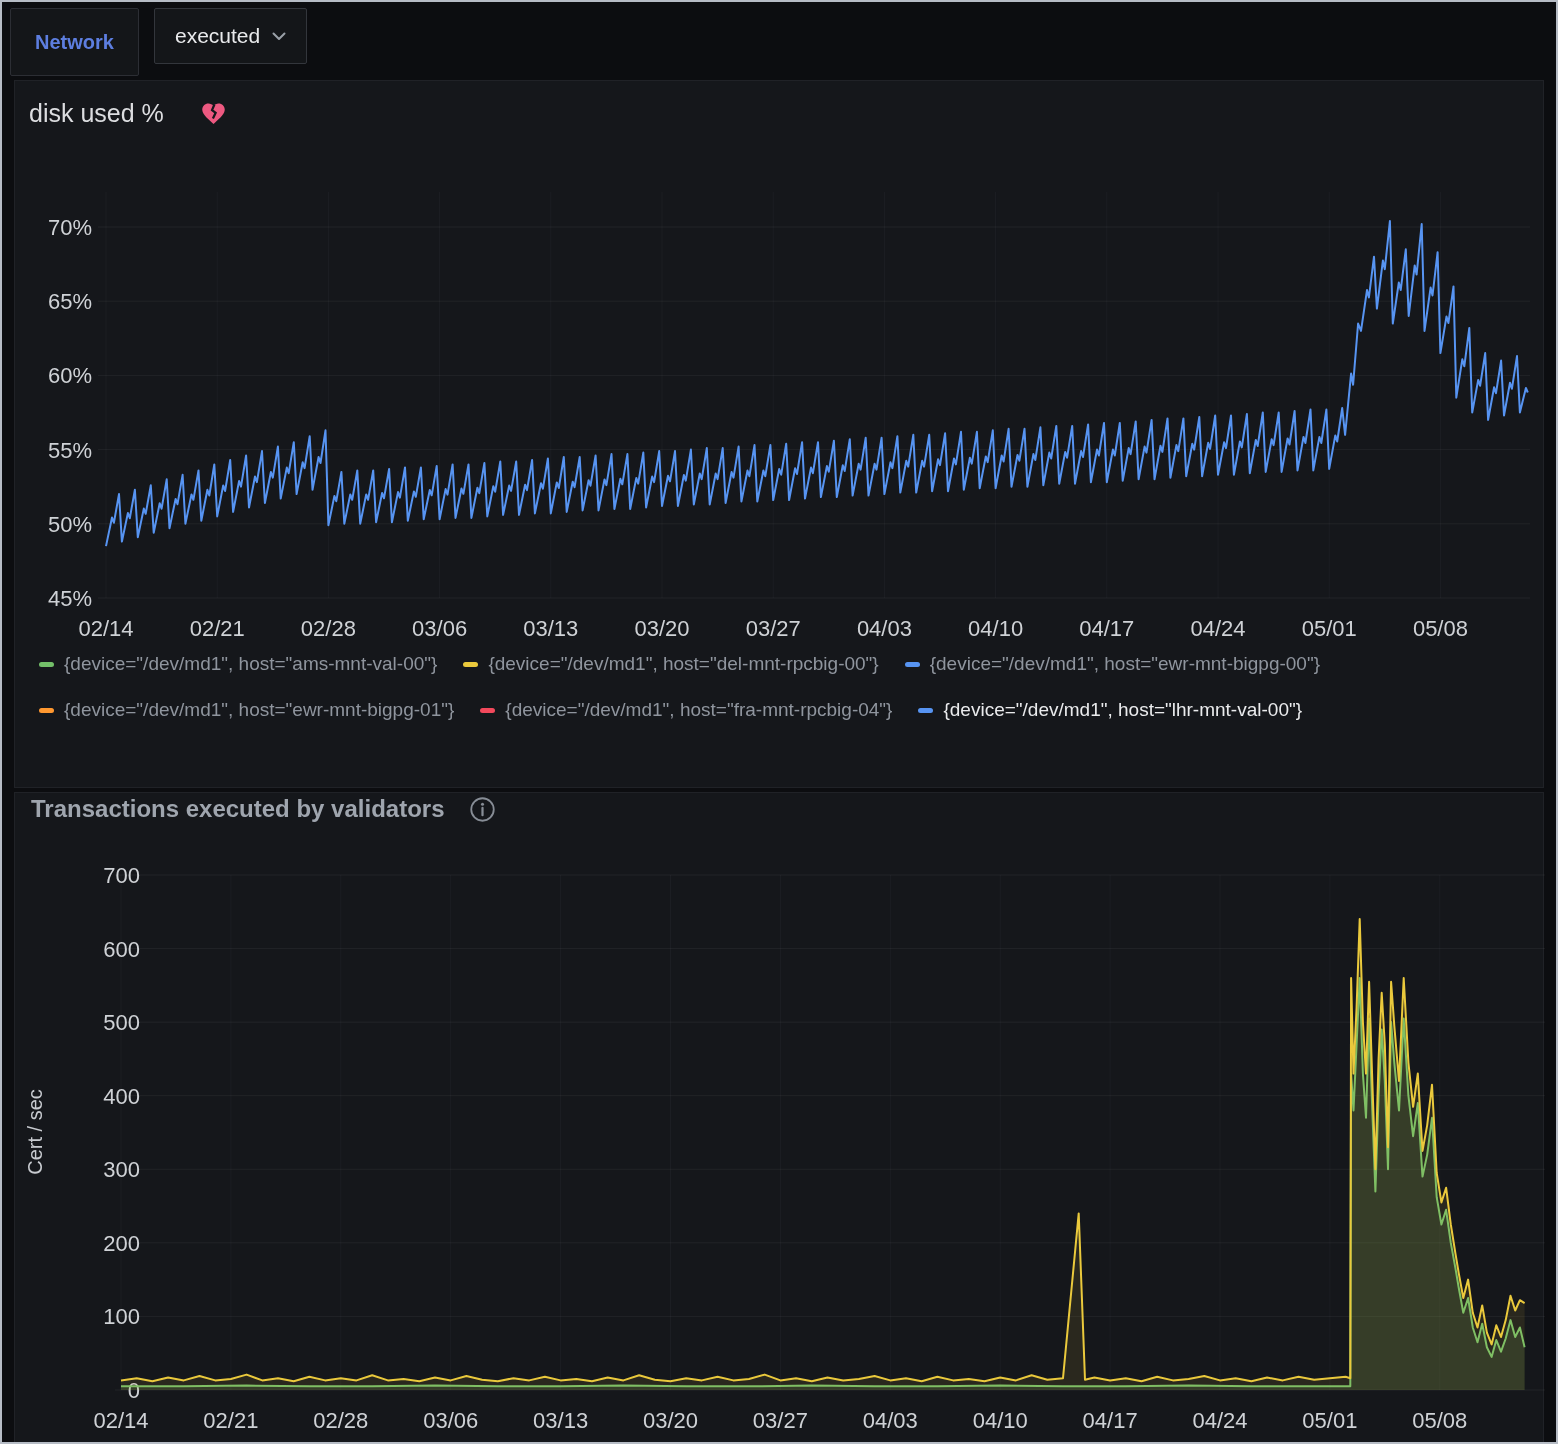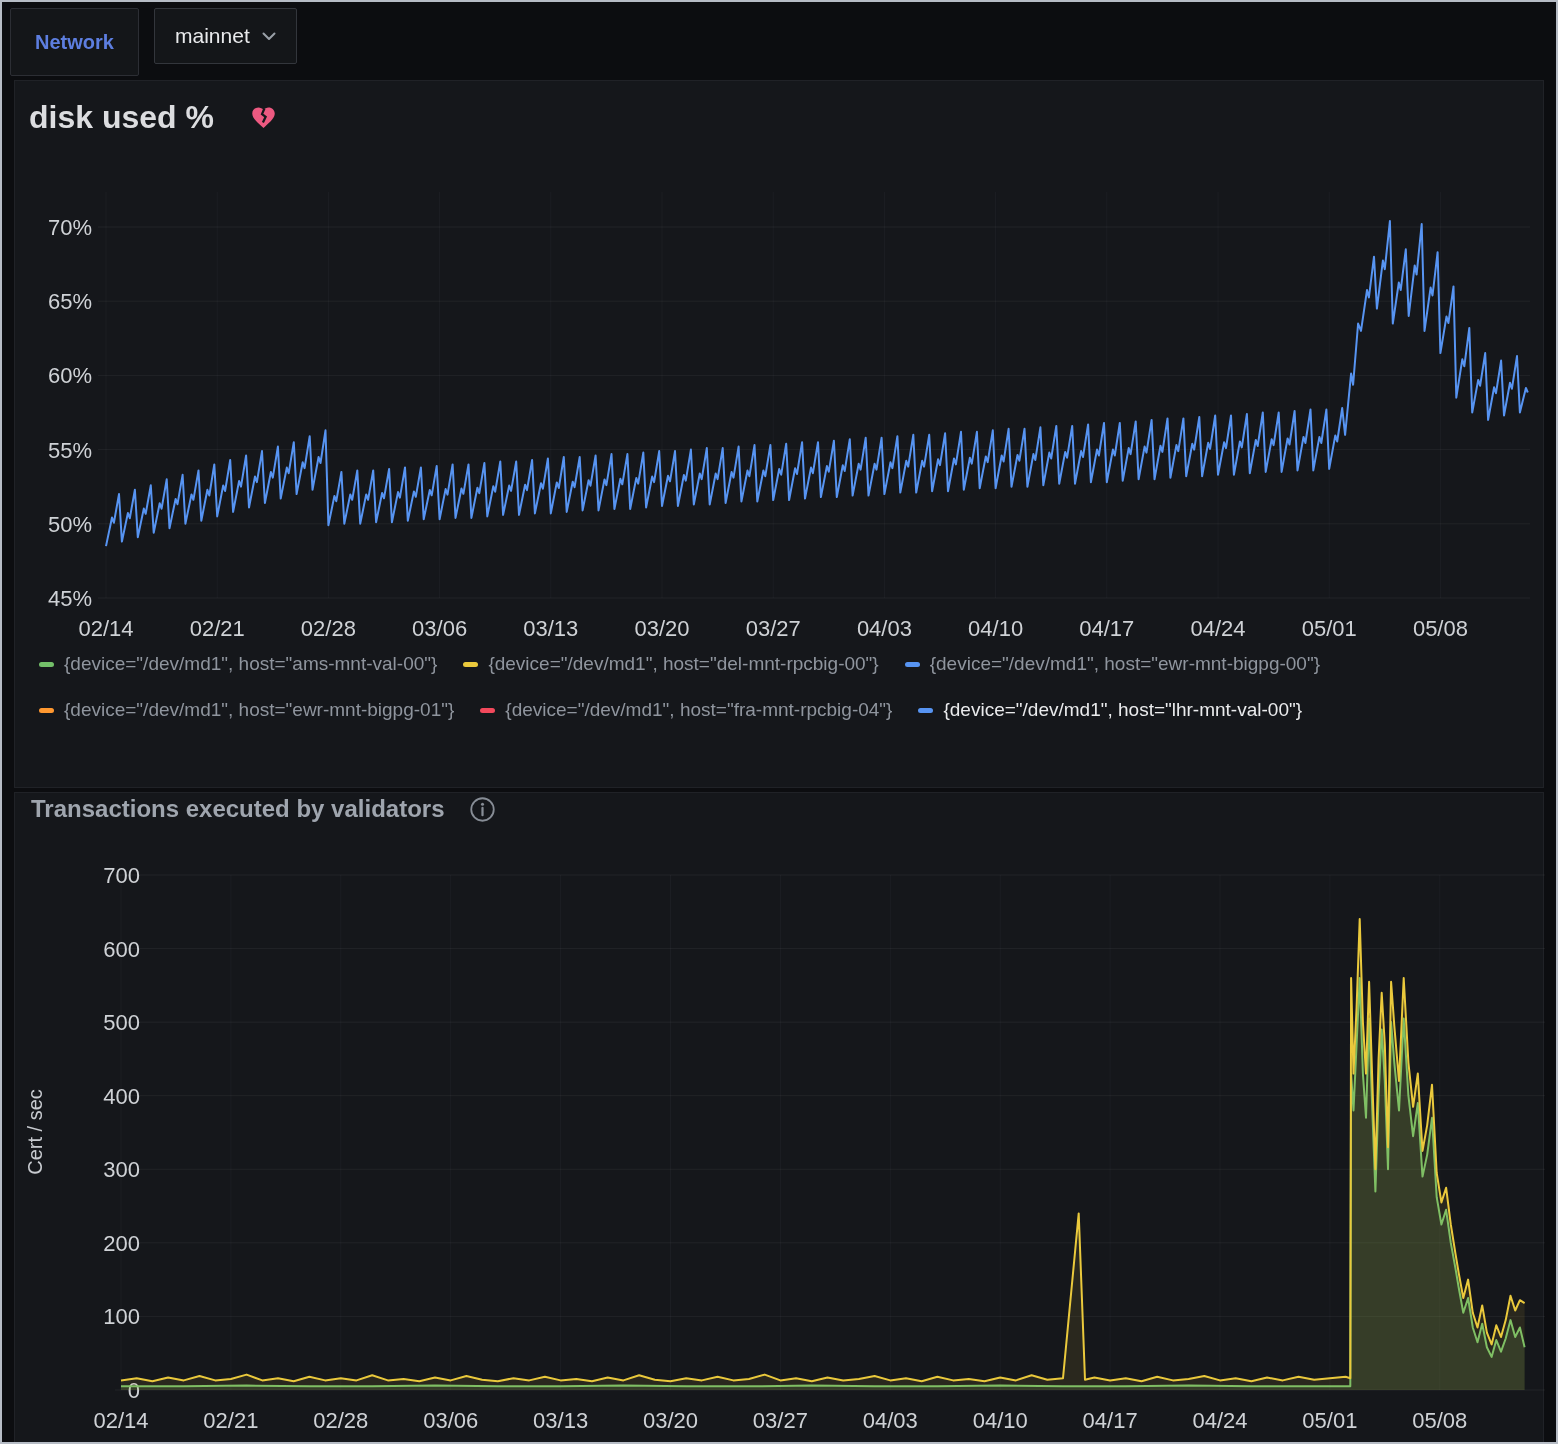--- a/index.html
+++ b/index.html
@@ -27,21 +27,21 @@
 
   
   .panel{
     position:absolute;left:14px;width:1530px;box-sizing:border-box;
     background:#15171b;border:1px solid #202227;
   }
   #panel1{top:80px;height:708px;}
   #panel2{top:792px;height:831px;border-bottom:none;}
 
   .panel1-header{position:absolute;left:14px;top:18px;display:flex;align-items:center;gap:36px;}
-  .panel1-header .title{color:#dcdde0;font-size:32px;font-weight:700;}
+  .panel1-header .title{color:#dcdde0;font-size:25px;font-weight:400;}
   .panel2-header{position:absolute;left:16px;top:2px;display:flex;align-items:center;gap:24px;}
   .panel2-header .title{color:#9fa5ae;font-size:24px;font-weight:600;}
 
   svg.chart{position:absolute;left:0;display:block;}
   #chart1{top:180px;}
   #chart2{top:860px;}
 
   
   .legend{
     position:absolute;left:24px;top:568px;width:1480px;
@@ -52,21 +52,21 @@
   .legend-item .lab{font-size:19px;color:#8f959e;white-space:nowrap;}
   .legend-item.hl .lab{color:#eaebed;}
 </style>
 </head>
 <body>
 
 <div class="var-label-box">
   <span class="lbl">Network</span>
 </div>
 <div class="var-value-box">
-  <span class="val">mainnet</span>
+  <span class="val">executed</span>
   <svg width="14" height="9" viewBox="0 0 14 9">
     <polyline points="1.5,1.5 7,7 12.5,1.5" fill="none" stroke="#9aa0a8" stroke-width="2" stroke-linecap="round" stroke-linejoin="round"></polyline>
   </svg>
 </div>
 
 <div class="panel" id="panel1">
   <div class="panel1-header">
     <span class="title">disk used %</span>
     <svg width="27" height="27" viewBox="0 0 24 24">
       <path d="M12 21.3 10.55 20C5.4 15.36 2 12.27 2 8.5 2 5.42 4.42 3 7.5 3c1.74 0 3.41.81 4.5 2.09C13.09 3.81 14.76 3 16.5 3 19.58 3 22 5.42 22 8.5c0 3.77-3.4 6.86-8.55 11.53L12 21.3z" fill="#ED5981"></path>

